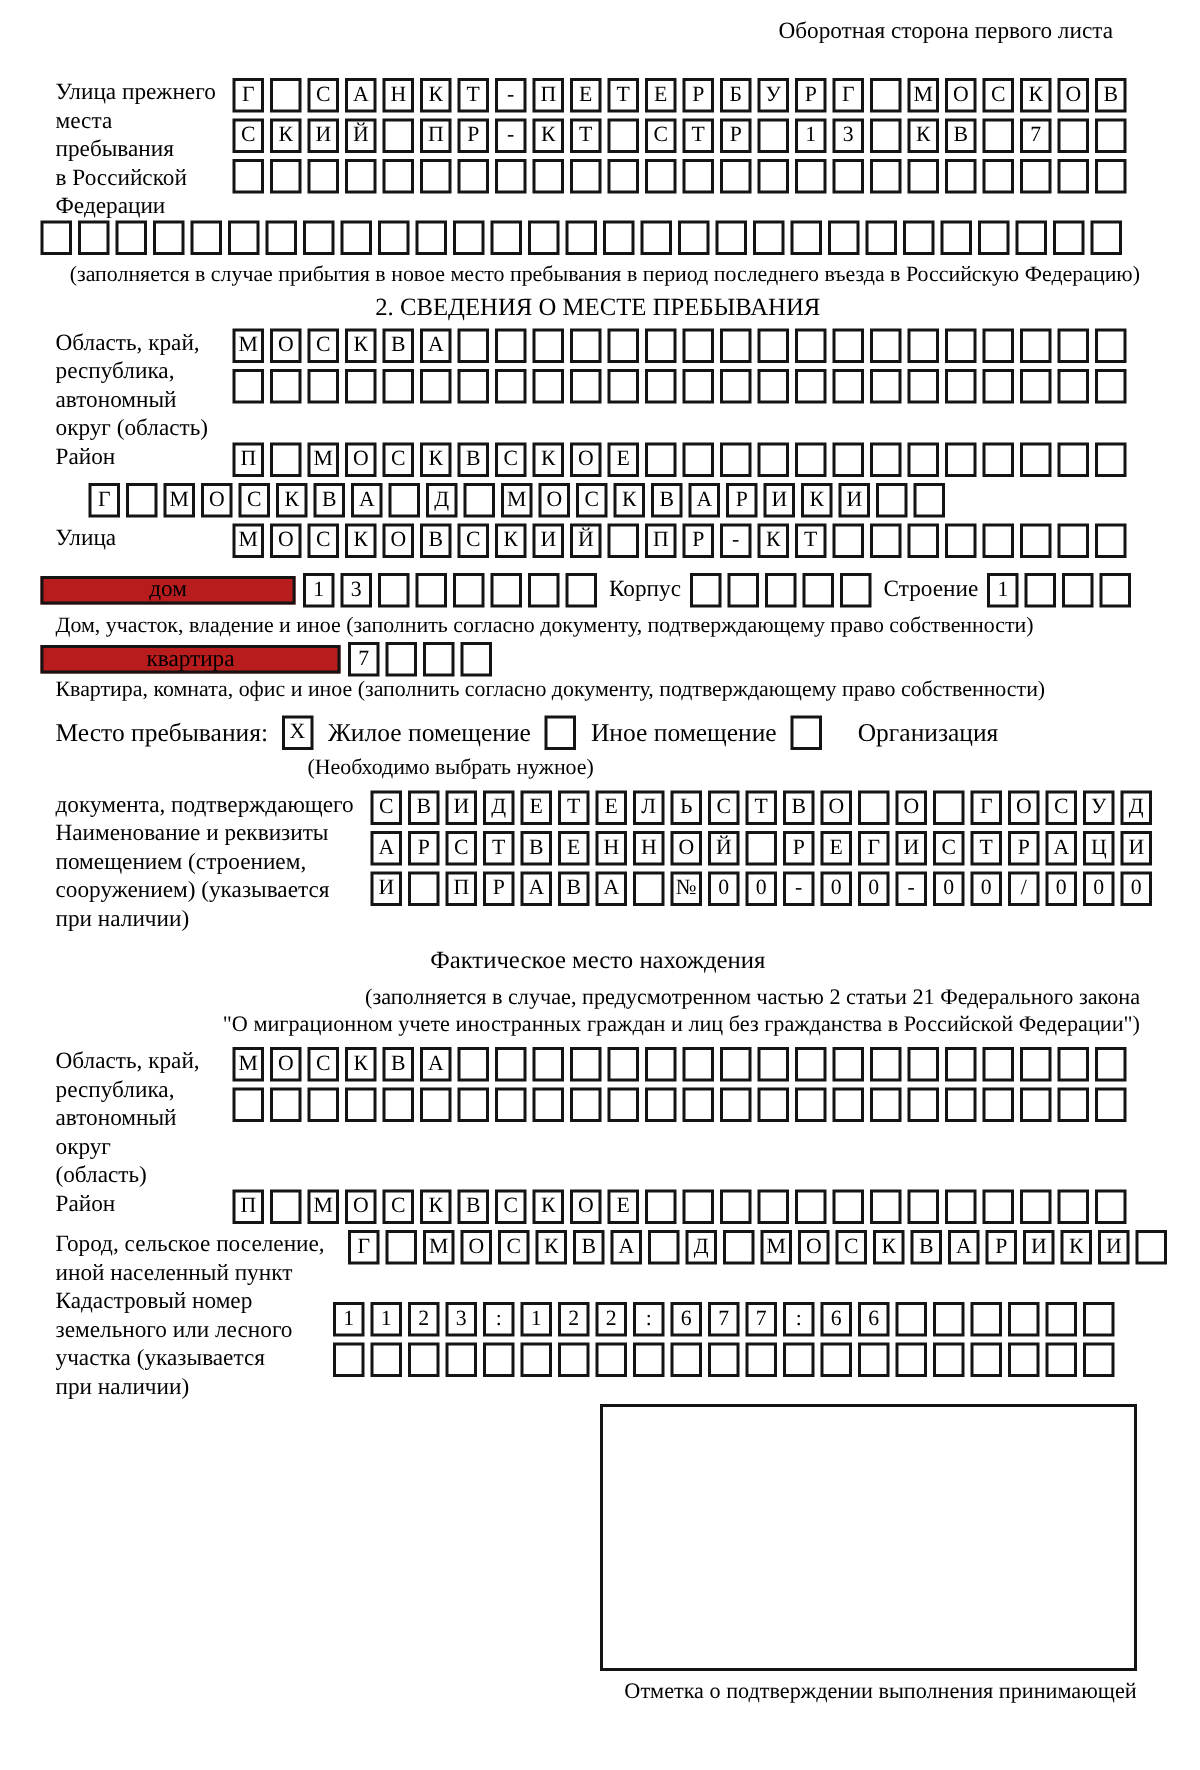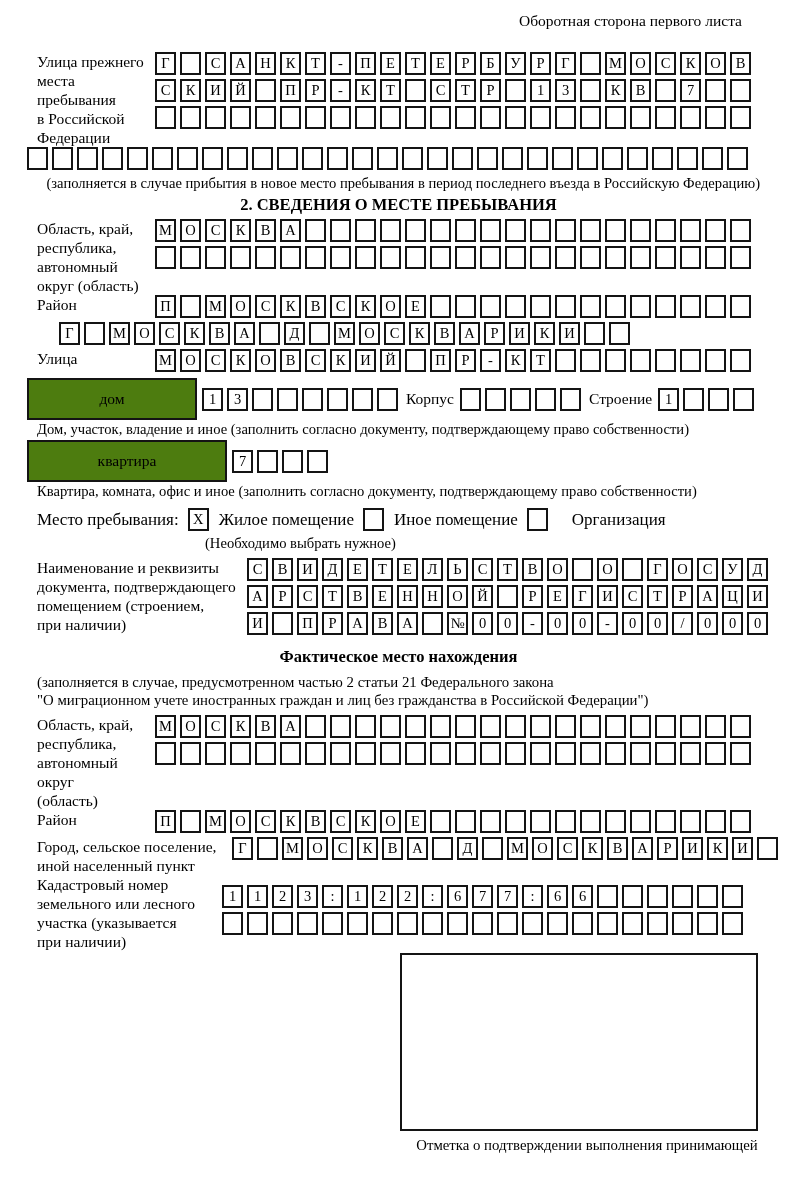--- a/index.html
+++ b/index.html
@@ -17,24 +17,24 @@
   .lbl-185{flex:0 0 185px}
 
   .cells{display:flex;gap:4px;margin-bottom:4px}
   .cell{flex:0 0 auto;width:21px;height:23px;border:2px solid #141414;background:#fff;
         display:inline-flex;align-items:center;justify-content:center;
         font-size:14.5px;line-height:1}
   .gridcol{display:flex;flex-direction:column}
 
   .note{font-size:14.6px;line-height:18px}
   .note-center{text-align:right}
-  .h-bold{font-weight:bold;font-size:16.5px;text-align:center}
-
-  .bigbox{height:42px;border:2px solid #141414;display:flex;align-items:center;justify-content:center;
-          font-size:15.5px;background:#4d7c0f}
+  .h-bold{font-weight:normal;font-size:16.5px;text-align:center}
+
+  .bigbox{height:19px;border:2px solid #141414;display:flex;align-items:center;justify-content:center;
+          font-size:15.5px;background:#b91c1c}
   .inline-lbl{font-size:15.5px;line-height:30px}
 
   .prev{margin-top:22px}
   .overflow-row{margin-left:-10px;margin-top:0}
   .sec-title{margin-top:3px;margin-bottom:4px}
   .indent-cells{margin-left:22px}
 
   .house-row{display:flex;align-items:center;margin-left:-10px;margin-top:2px}
   .house-row .cells{margin-bottom:0}
   .bb-dom{width:170px;margin-right:5px}
@@ -42,21 +42,21 @@
   .mr6{margin:0 6px 0 8px}
 
   .stay-row{display:flex;align-items:center;margin-top:8px}
   .stay-row .cell{margin:0 10px 0 9px}
   .stay-lbl{font-size:17px}
   .opt-gap{margin-left:14px}
   .stay-note{margin-left:168px;margin-top:3px}
 
   .doc-block{margin-top:6px}
   .fact-title{margin-top:8px;margin-bottom:6px}
-  .fact-notes{text-align:left;font-size:14.8px;line-height:18px;margin-bottom:6px}
+  .fact-notes{text-align:right;font-size:14.8px;line-height:18px;margin-bottom:6px}
 
   .cad-grid{margin-top:10px}
 
   .confirm-box{margin-left:363px;margin-top:2px;width:358px;height:178px;border:2px solid #141414;background:#fff}
   .confirm-caption{margin-left:330px;width:440px;margin-top:5px;text-align:center;font-size:14.8px;line-height:18.5px}
 </style>
 </head>
 <body>
 
 <div class="page">
@@ -384,23 +384,24 @@
     <span class="stay-lbl">Жилое помещение</span>
     <span class="cell opt-gap"> </span>
     <span class="stay-lbl">Иное помещение</span>
     <span class="cell opt-gap"> </span>
     <span class="stay-lbl opt-gap">Организация</span>
   </div>
   <div class="note stay-note">(Необходимо выбрать нужное)</div>
 
   <div class="row doc-block">
     <div class="lbl lbl-210">
+        <div>документа, подтверждающего</div>
         <div>Наименование и реквизиты</div>
-        <div>документа, подтверждающего</div>
         <div>помещением (строением,</div>
+        <div>сооружением) (указывается</div>
         <div>при наличии)</div>
       </div>
     <div class="gridcol">
       <div class="cells">
           <span class="cell">С</span>
           <span class="cell">В</span>
           <span class="cell">И</span>
           <span class="cell">Д</span>
           <span class="cell">Е</span>
           <span class="cell">Т</span>

